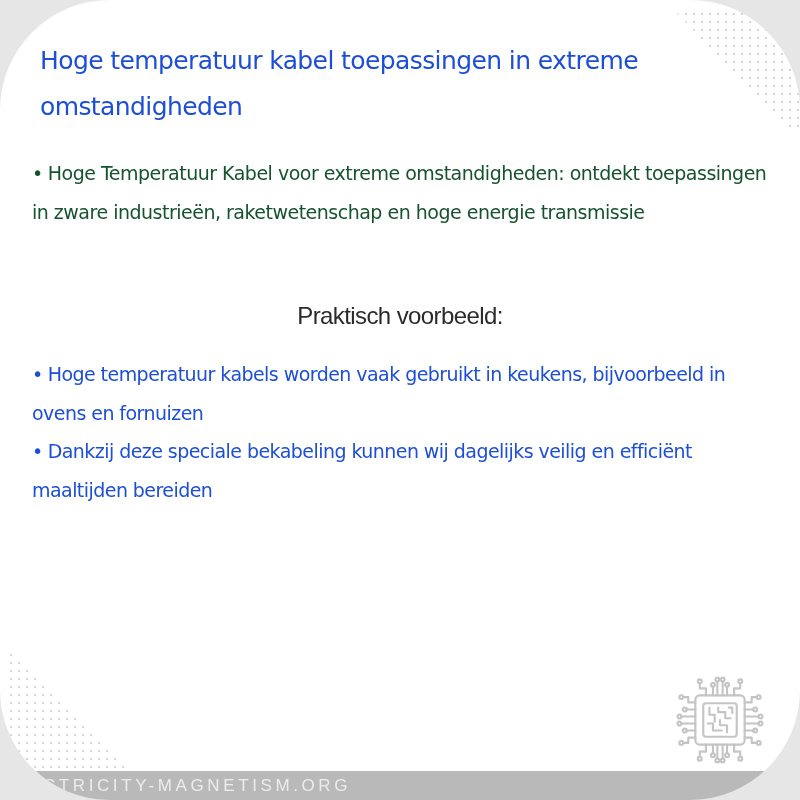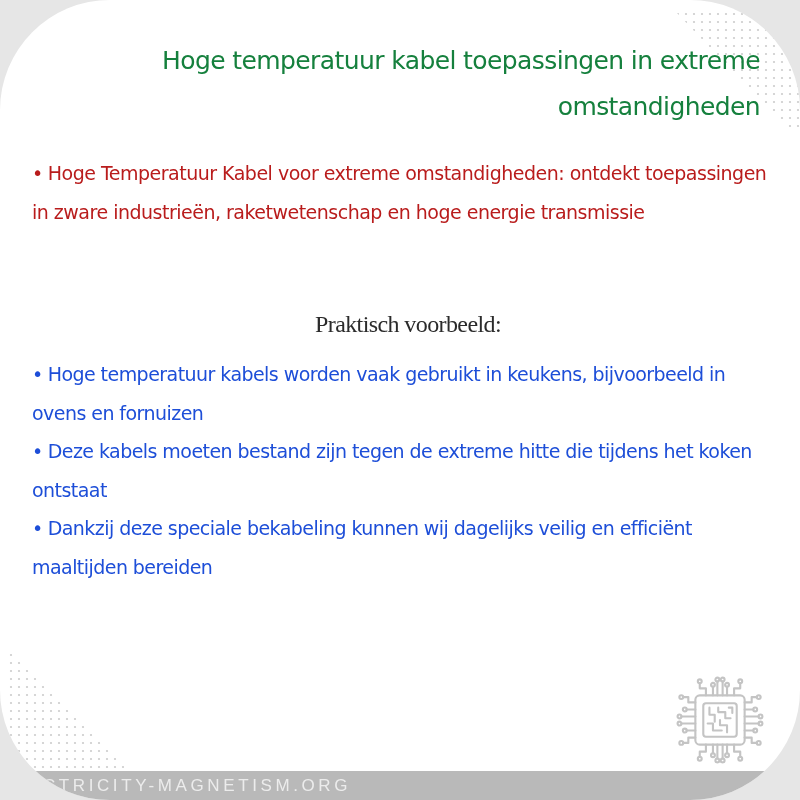--- a/index.html
+++ b/index.html
@@ -22,53 +22,53 @@
     }
     .dots {
       position: absolute;
       pointer-events: none;
     }
     .title {
       position: absolute;
       left: 40px;
       width: 720px;
       top: 38px;
-      text-align: right;
+      text-align: left;
       font-family: "DejaVu Sans", sans-serif;
       font-size: 25px;
       line-height: 46px;
-      color: #15803d;
+      color: #1d4ed8;
       letter-spacing: -0.6px;
       margin: 0;
       font-weight: normal;
     }
     .intro {
       position: absolute;
       left: 32px;
       width: 736px;
       top: 154px;
       font-family: "DejaVu Sans", sans-serif;
       font-size: 19px;
       line-height: 39px;
-      color: #b91c1c;
+      color: #14532d;
       letter-spacing: -0.5px;
       margin: 0;
     }
     .subheading {
       position: absolute;
       left: 40px;
       width: 720px;
       top: 294px;
       text-align: center;
-      font-family: Liberation Serif, serif;
+      font-family: Liberation Sans, sans-serif;
       font-size: 24px;
       line-height: 44px;
       color: #2b2b2b;
       letter-spacing: -0.6px;
-      margin: 8px;
+      margin: 0;
       font-weight: normal;
     }
     .examples {
       position: absolute;
       left: 32px;
       width: 740px;
       top: 355px;
       margin: 0;
       padding: 0;
       list-style: none;
@@ -138,23 +138,20 @@
 
   <p class="intro">
     <span class="bullet">•</span><span>Hoge Temperatuur Kabel voor extreme omstandigheden: ontdekt toepassingen in zware industrieën, raketwetenschap en hoge energie transmissie</span>
   </p>
 
   <h2 class="subheading">Praktisch voorbeeld:</h2>
 
   <ul class="examples">
     <li>
       <span class="bullet">•</span><span>Hoge temperatuur kabels worden vaak gebruikt in keukens, bijvoorbeeld in ovens en fornuizen</span>
-    </li>
-    <li>
-      <span class="bullet">•</span><span>Deze kabels moeten bestand zijn tegen de extreme hitte die tijdens het koken ontstaat</span>
     </li>
     <li>
       <span class="bullet">•</span><span>Dankzij deze speciale bekabeling kunnen wij dagelijks veilig en efficiënt maaltijden bereiden</span>
     </li>
   </ul>
 
   <svg class="chip" viewBox="0 0 100 100" fill="none" stroke="#c4c4c4" stroke-width="2.4" stroke-linecap="round" stroke-linejoin="round">
 
     <rect x="22" y="22" width="56" height="56" rx="5"></rect>
 

